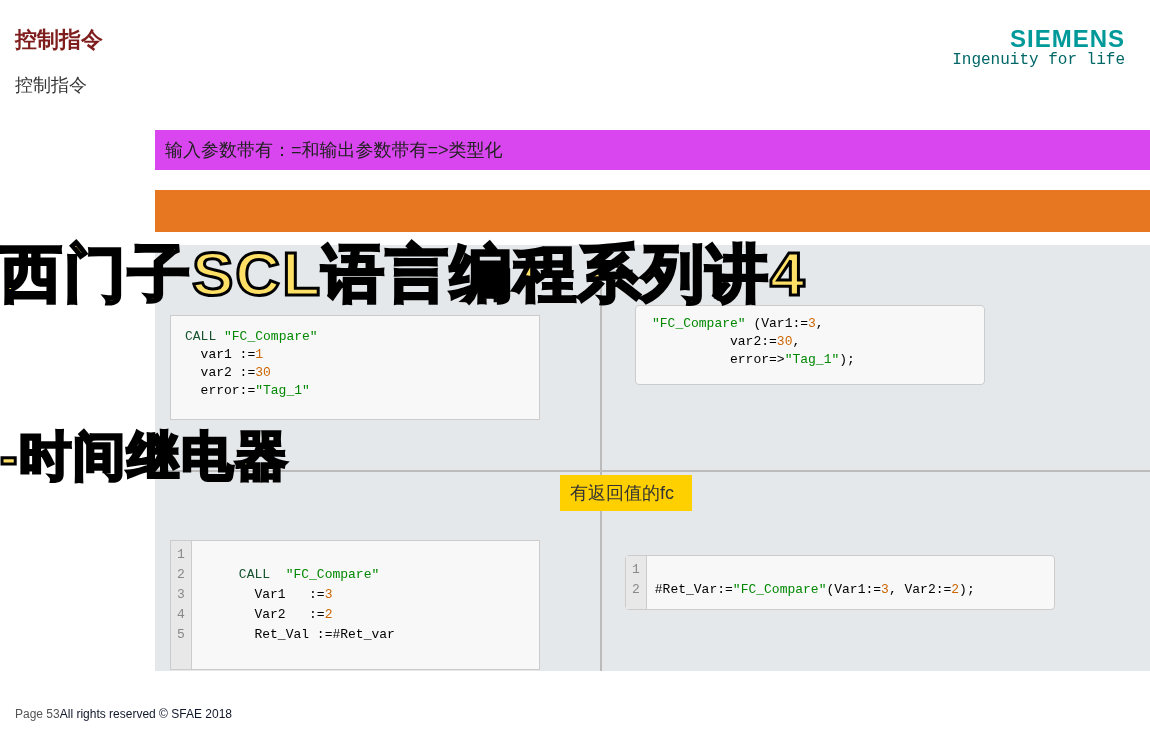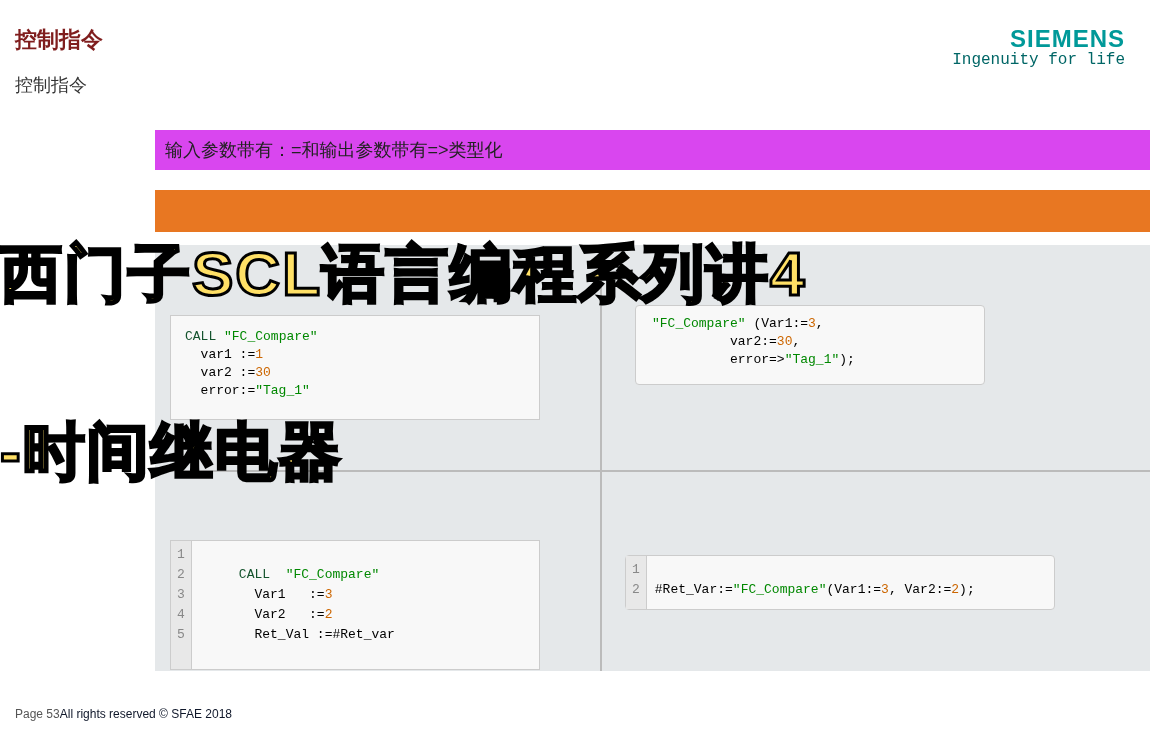--- a/index.html
+++ b/index.html
@@ -6,21 +6,21 @@
   body { width: 1150px; height: 731px; background: #fff; font-family: "Microsoft YaHei", Arial, sans-serif; position: relative; overflow: hidden; }
   .header-left { position: absolute; top: 25px; left: 15px; }
   .title-main { font-size: 22px; font-weight: bold; color: #7f1d1d; }
   .subtitle { margin-top: 18px; font-size: 18px; color: #333; }
   .logo-box { position: absolute; top: 25px; right: 25px; text-align: right; }
   .logo-text { font-size: 24px; font-weight: bold; color: #009999; letter-spacing: 1px; }
   .logo-sub { font-family: Liberation Mono, monospace; font-size: 16px; color: #006666; margin-top: -2px; }
   .info-bar { position: absolute; top: 130px; left: 155px; right: 0; background: #d946ef; padding: 8px 10px; font-size: 18px; color: #222; }
   .orange-bar { position: absolute; top: 190px; left: 155px; right: 0; height: 42px; background: #e87722; }
   .overlay-title1 { position: absolute; top: 232px; left: 0px; font-size: 62px; font-weight: 900; color: #ffe066; -webkit-text-stroke: 3px #000; text-stroke: 3px #000; letter-spacing: 2px; white-space: nowrap; z-index: 10; }
-  .overlay-title2 { position: absolute; top: 410px; left: 0px; font-size: 62px; font-weight: 900; color: #ffe066; -webkit-text-stroke: 3px #000; text-stroke: 3px #000; letter-spacing: 2px; z-index: 10; }
+  .overlay-title2 { position: absolute; top: 422px; left: 0px; font-size: 52px; font-weight: 900; color: #ffe066; -webkit-text-stroke: 3px #000; text-stroke: 3px #000; letter-spacing: 2px; z-index: 10; }
   .code-grid { position: absolute; top: 245px; left: 155px; right: 0; bottom: 60px; background: #e5e8ea; }
   .code-box { position: absolute; background: #f8f8f8; border: 1px solid #ccc; font-family: 'Courier New', monospace; font-size: 13px; }
   .cb1 { top: 70px; left: 15px; width: 370px; height: 105px; padding: 8px 6px; }
   .cb2 { top: 60px; left: 480px; width: 350px; height: 80px; padding: 5px 8px; border-radius: 4px; }
   .cb3 { top: 295px; left: 15px; width: 370px; height: 130px; display: flex; }
   .cb4 { top: 310px; left: 470px; width: 430px; height: 55px; display: flex; border-radius: 4px; }
   .yellow-label { position: absolute; top: 230px; left: 405px; background: #ffd000; padding: 6px 18px 6px 10px; font-size: 18px; color: #333; z-index: 5; }
   .gutter { background: #e8e8e8; border-right: 1px solid #ccc; display: flex; flex-direction: column; font-size: 13px; color: #888; text-align: right; padding: 4px 6px 0 6px; line-height: 20px; }
   .code-content { padding: 4px 8px; line-height: 18px; white-space: pre; }
   .kw { color: #14532d; }
@@ -57,20 +57,21 @@
 <span>  var2 :=</span><span class="num">30</span>
 <span>  error:=</span><span class="str">"Tag_1"</span></div>
   </div>
 
   <div class="code-box cb2">
     <div class="code-content"><span class="str">"FC_Compare"</span><span> (Var1:=</span><span class="num">3</span><span>,</span>
 <span>          var2:=</span><span class="num">30</span><span>,</span>
 <span>          error=&gt;</span><span class="str">"Tag_1"</span><span>);</span></div>
   </div>
 
+  <div class="yellow-label">有返回值的fc</div>
 
   <div class="code-box cb3">
     <div class="gutter">
       <div>1</div>
       <div>2</div>
       <div>3</div>
       <div>4</div>
       <div>5</div>
     </div>
     <div class="code-content" style="line-height:20px;">

